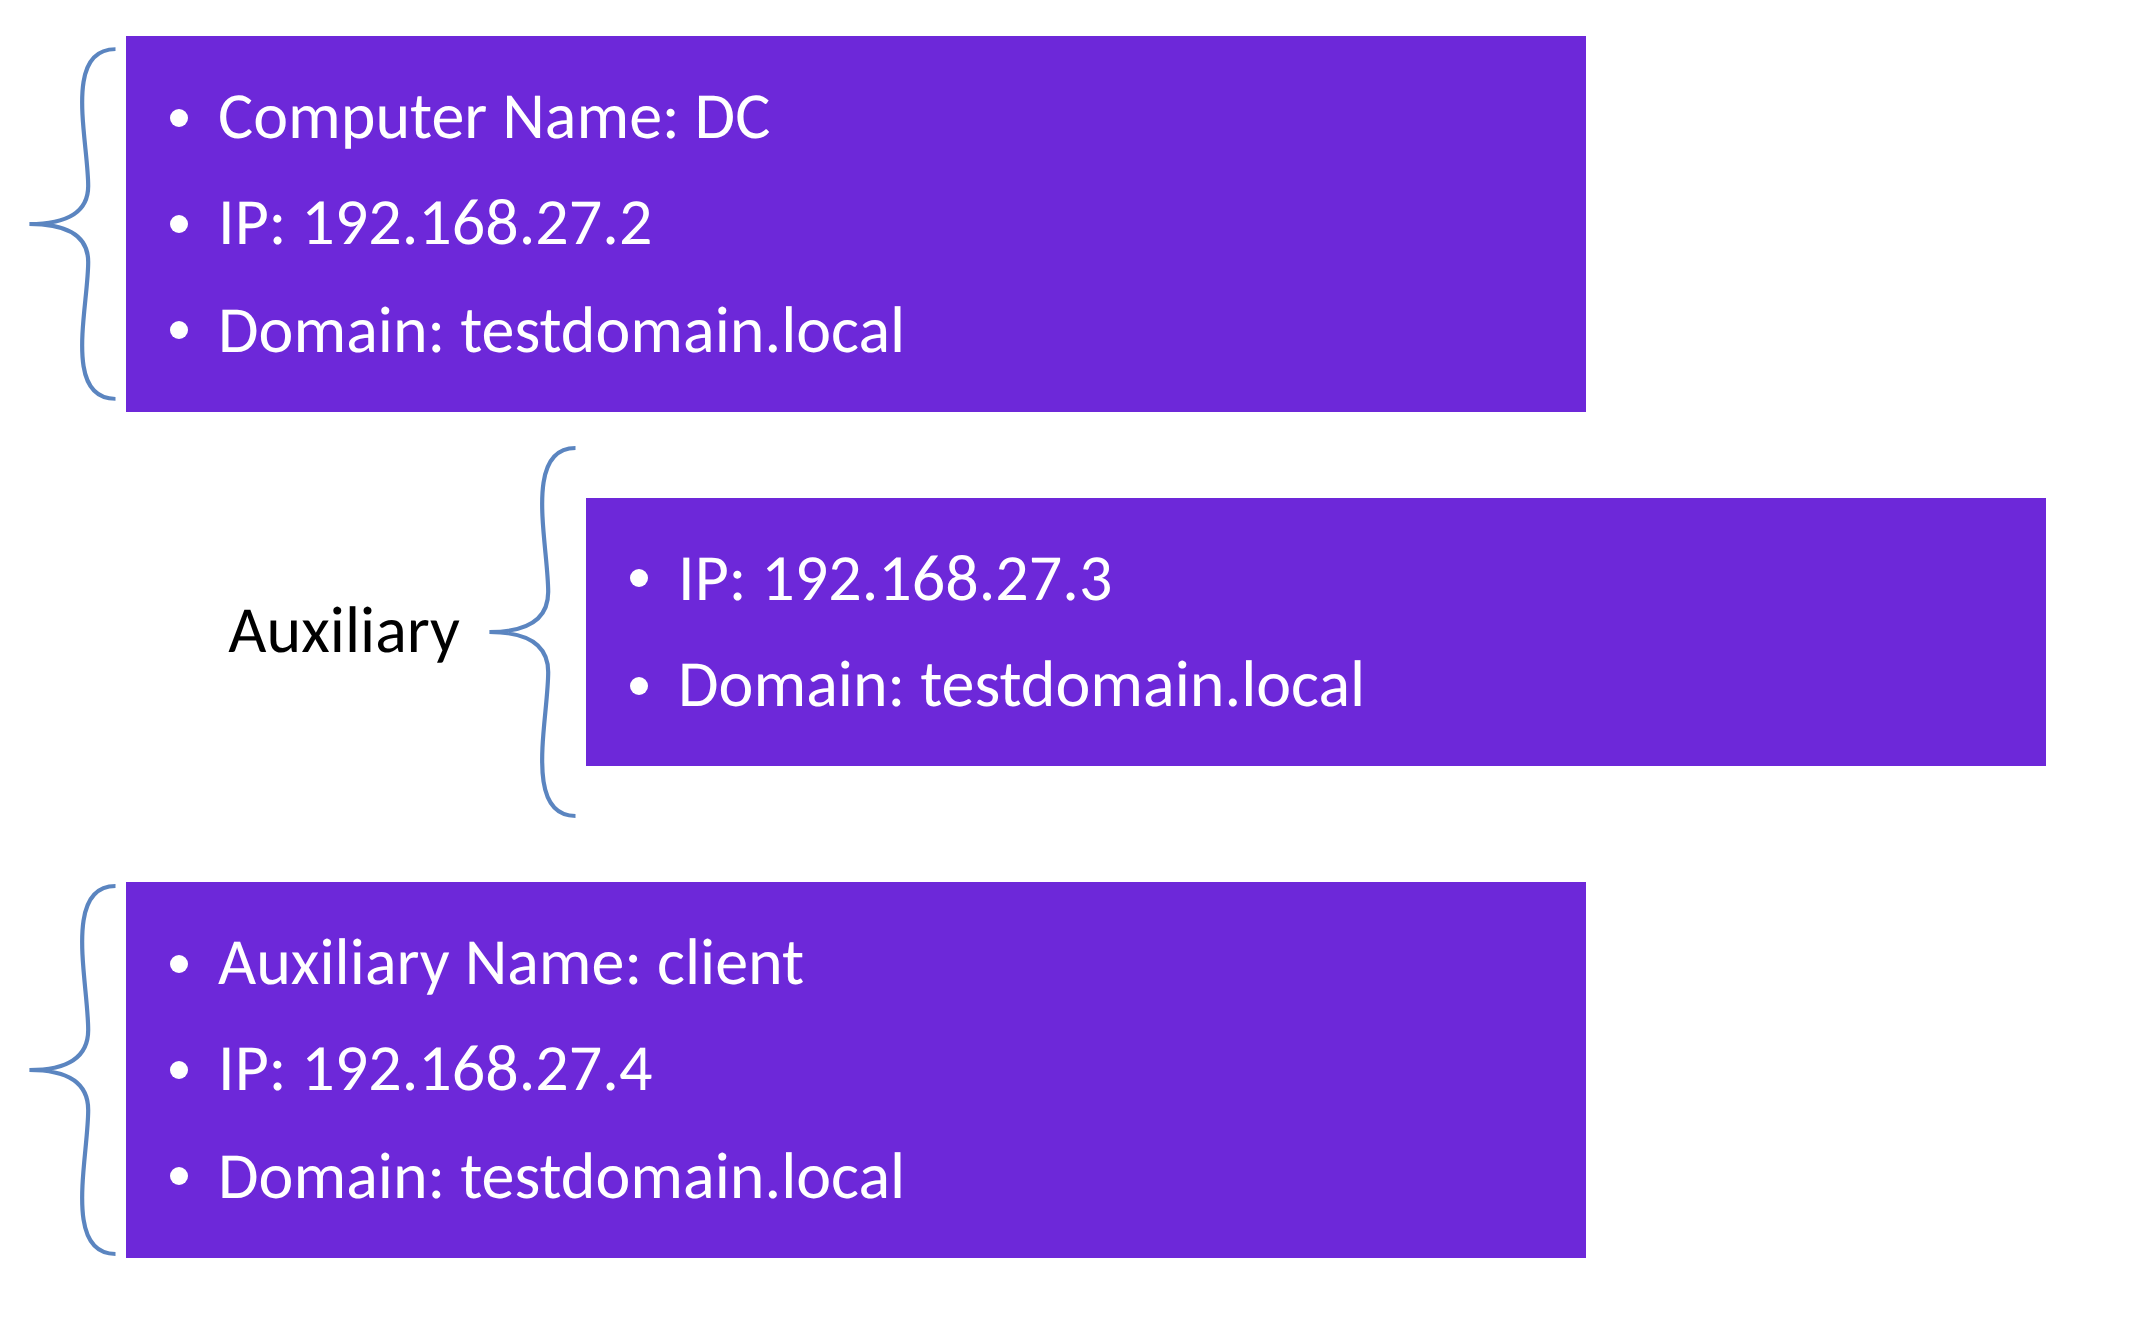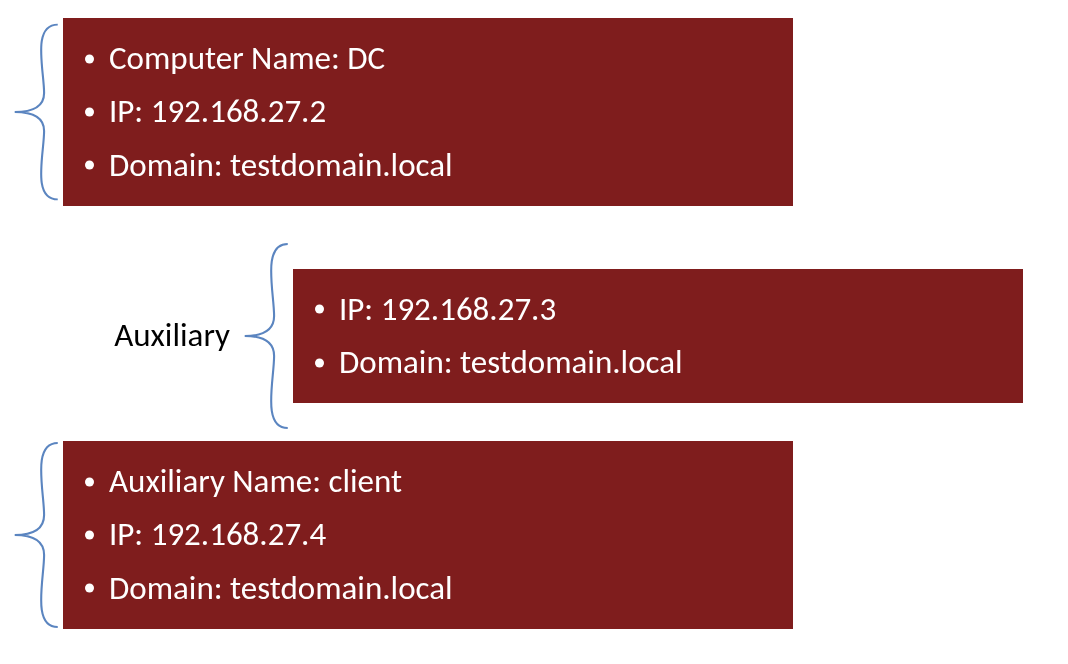--- a/index.html
+++ b/index.html
@@ -16,21 +16,21 @@
     height: 664px;
   }
   .row {
     position: absolute;
     left: 0;
     width: 1068px;
     display: flex;
     align-items: center;
   }
   .row1 { top: 17px;  height: 190px; }
-  .row2 { top: 236px; height: 200px; }
+  .row2 { top: 216px; height: 200px; }
   .row3 { top: 435px; height: 200px; }
 
   .label-col {
     flex: 0 0 230px;
     padding-right: 0;
     text-align: right;
     color: #000;
     font-size: 33px;
     line-height: 1.2;
   }
@@ -45,21 +45,21 @@
   }
   .brace-col svg {
     width: 63px;
     height: 100%;
   }
 
   .box-col {
     flex: 0 0 730px;
   }
   .box {
-    background: #7f1d1d;
+    background: #6d28d9;
     color: #ffffff;
     padding: 14px 10px 14px 12px;
     font-size: 33px;
     line-height: 1.25;
   }
   .box ul {
     list-style: none;
     margin: 0;
     padding: 0;
   }

